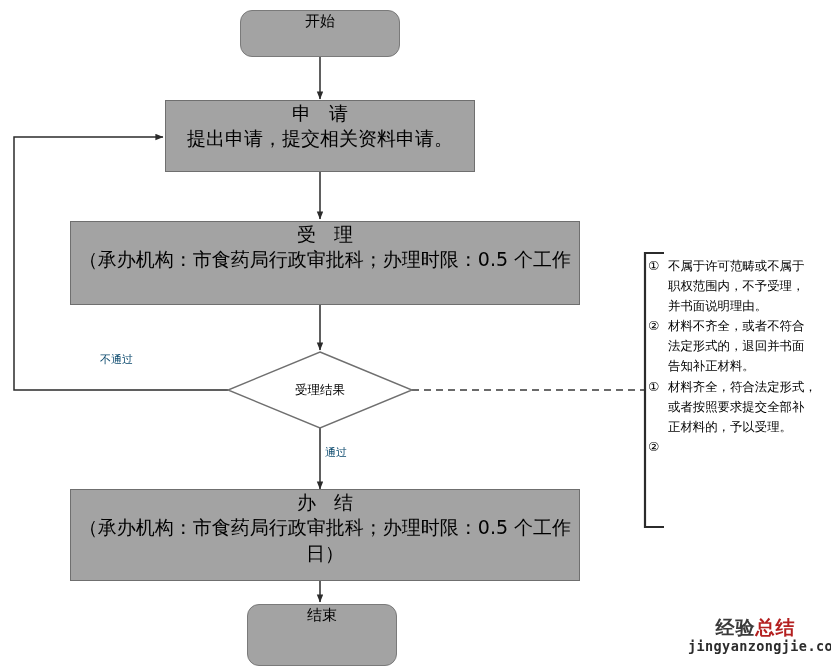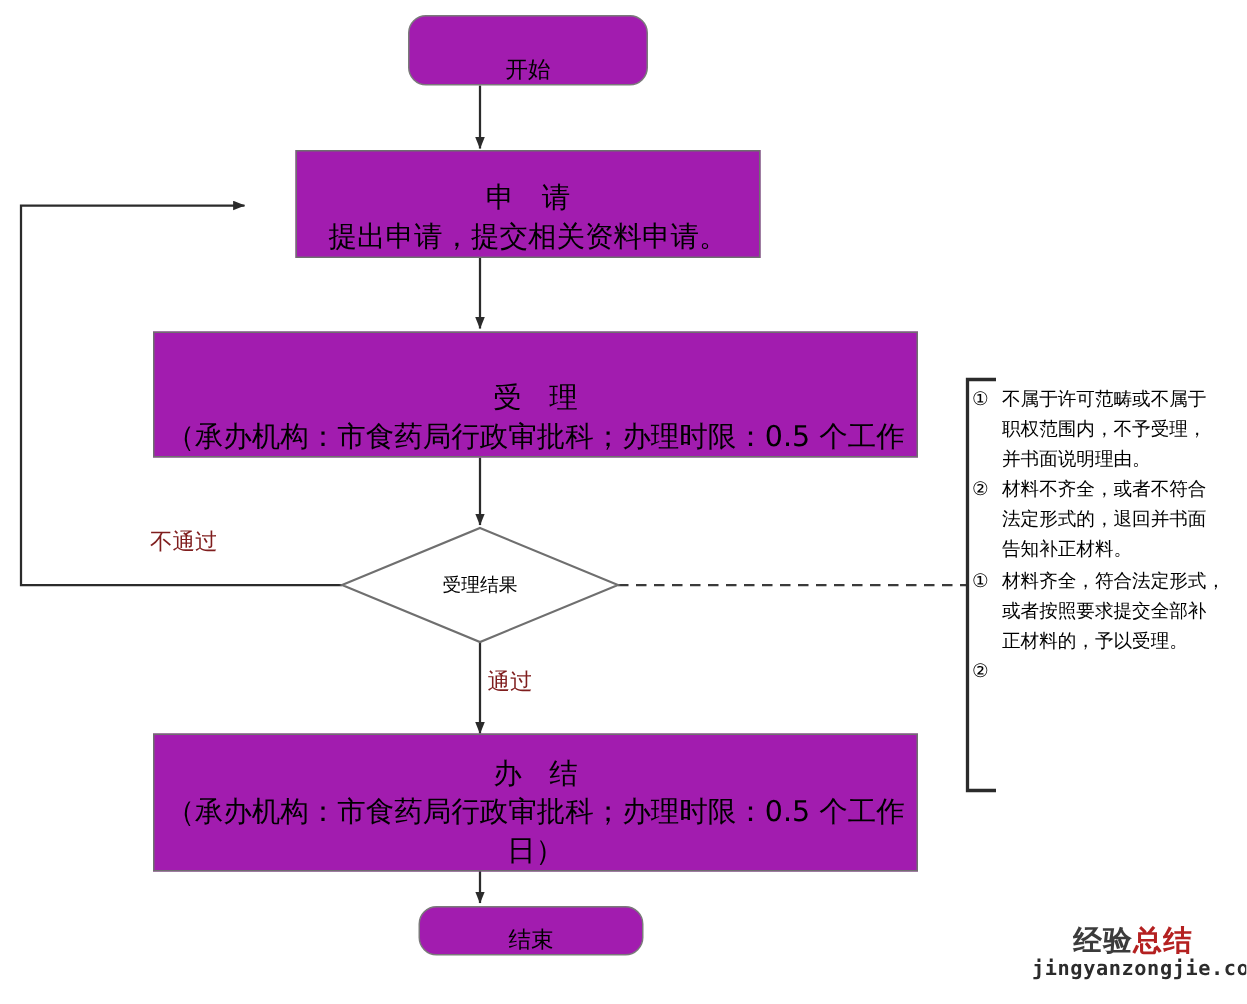--- a/index.html
+++ b/index.html
@@ -15,28 +15,27 @@
   #canvas {
     position: relative;
     width: 831px;
     height: 669px;
     background: #ffffff;
     overflow: hidden;
   }
   .node {
     position: absolute;
     box-sizing: border-box;
-    background: #a21caf;
+    background: #a3a3a3;
     display: flex;
     flex-direction: column;
     align-items: center;
-    justify-content: flex-end;
+    justify-content: flex-start;
     text-align: center;
     line-height: 1.34;
-    margin-left: 32px;
   }
   .terminator {
     border: 1.4px solid #7a7a7a;
     border-radius: 12px;
     font-size: 15px;
   }
   .process {
     border: 1.4px solid #6f6f6f;
     font-size: 19px;
   }
@@ -58,23 +57,23 @@
     height: 100%;
     display: flex;
     align-items: center;
     justify-content: center;
     font-size: 12.5px;
     color: #000;
     font-family: Liberation Mono, monospace;
   }
   .edge-label {
     position: absolute;
-    font-size: 15px;
-    white-space: nowrap;
-    color: #7f1d1d;
+    font-size: 11px;
+    white-space: nowrap;
+    color: #0c4a6e;
   }
   .notes {
     position: absolute;
     box-sizing: border-box;
     font-size: 12.4px;
     line-height: 1.62;
     color: #000;
   }
   .note-item {
     display: flex;
@@ -172,21 +171,21 @@
 
   <div class="edge-label" style="left:100px; top:352px;">不通过</div>
   <div class="edge-label" style="left:325px; top:445px;">通过</div>
 
   <div class="node process" style="left:70px; top:489px; width:510px; height:92px;">
     <span class="proc-line proc-title">办  结</span>
     <span class="proc-line">（承办机构：市食药局行政审批科；办理时限：0.5 个工作</span>
     <span class="proc-line">日）</span>
   </div>
 
-  <div class="node terminator" style="left:247px; top:604px; width:150px; height:33px;">
+  <div class="node terminator" style="left:247px; top:604px; width:150px; height:62px;">
     <span>结束</span>
   </div>
 
   <div class="notes" style="left:648px; top:256px; width:178px;">
     <div class="note-item">
       <span class="note-marker">①</span>
       <span class="note-text">不属于许可范畴或不属于
 职权范围内，不予受理，
 并书面说明理由。</span>
     </div>

